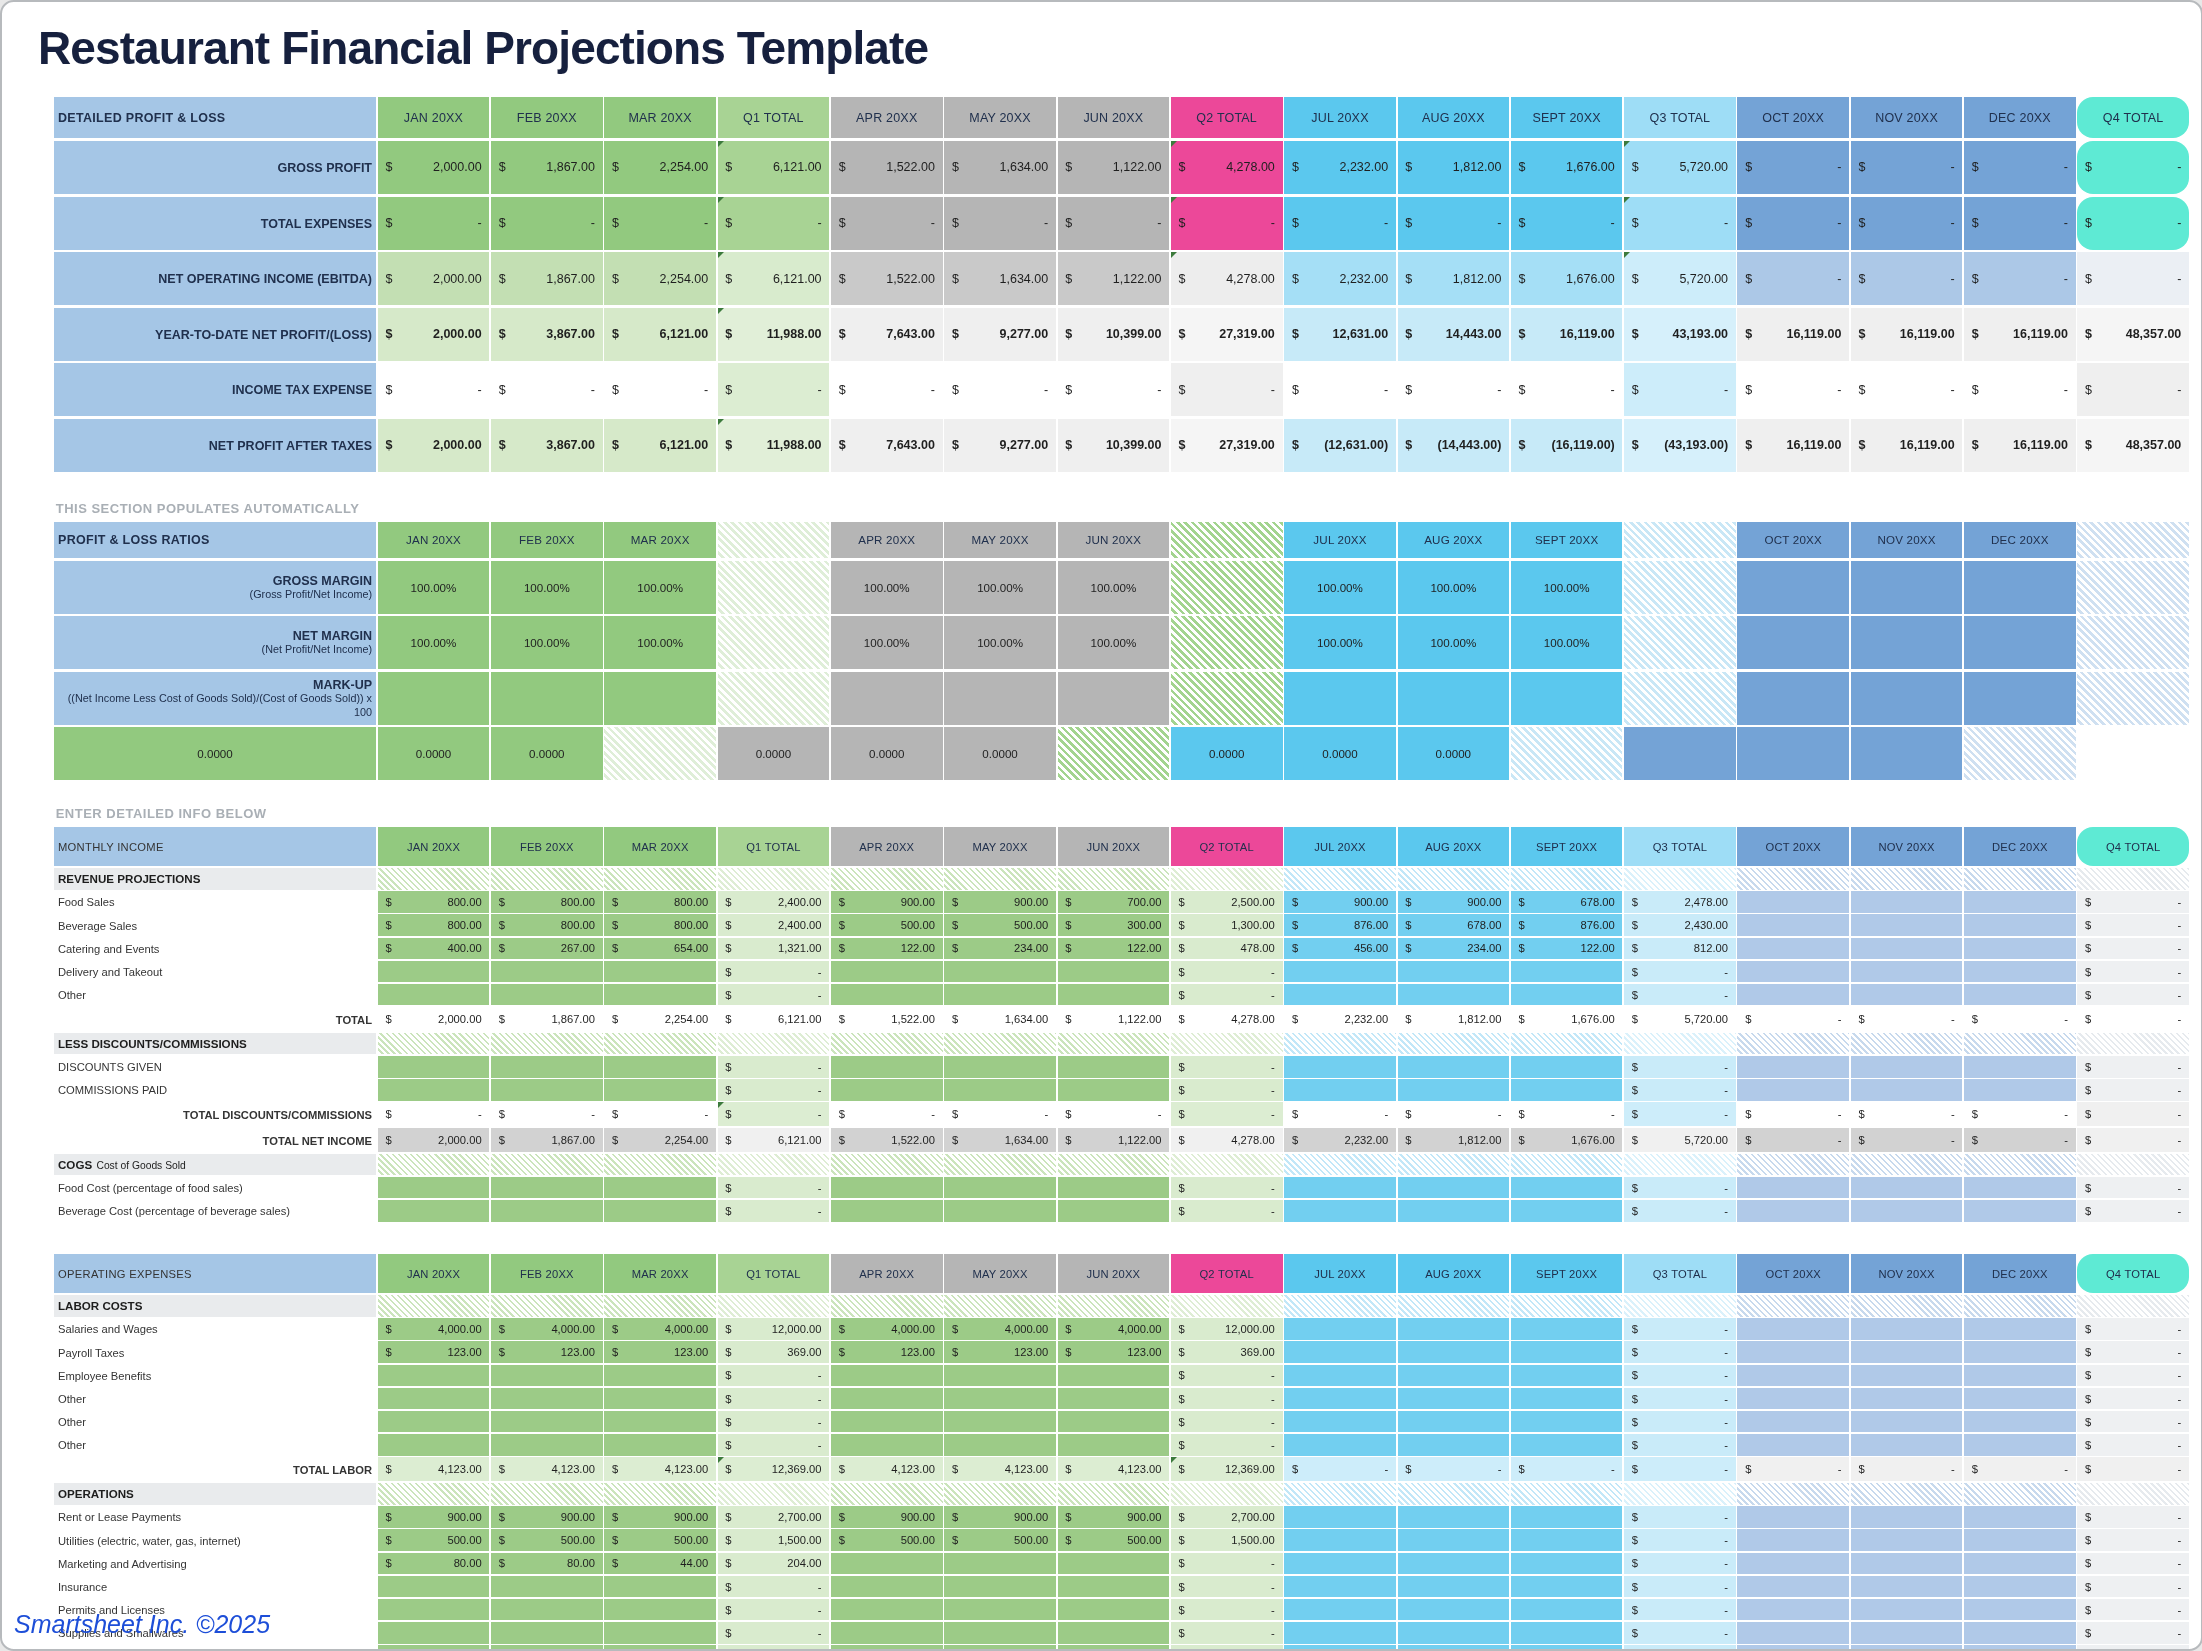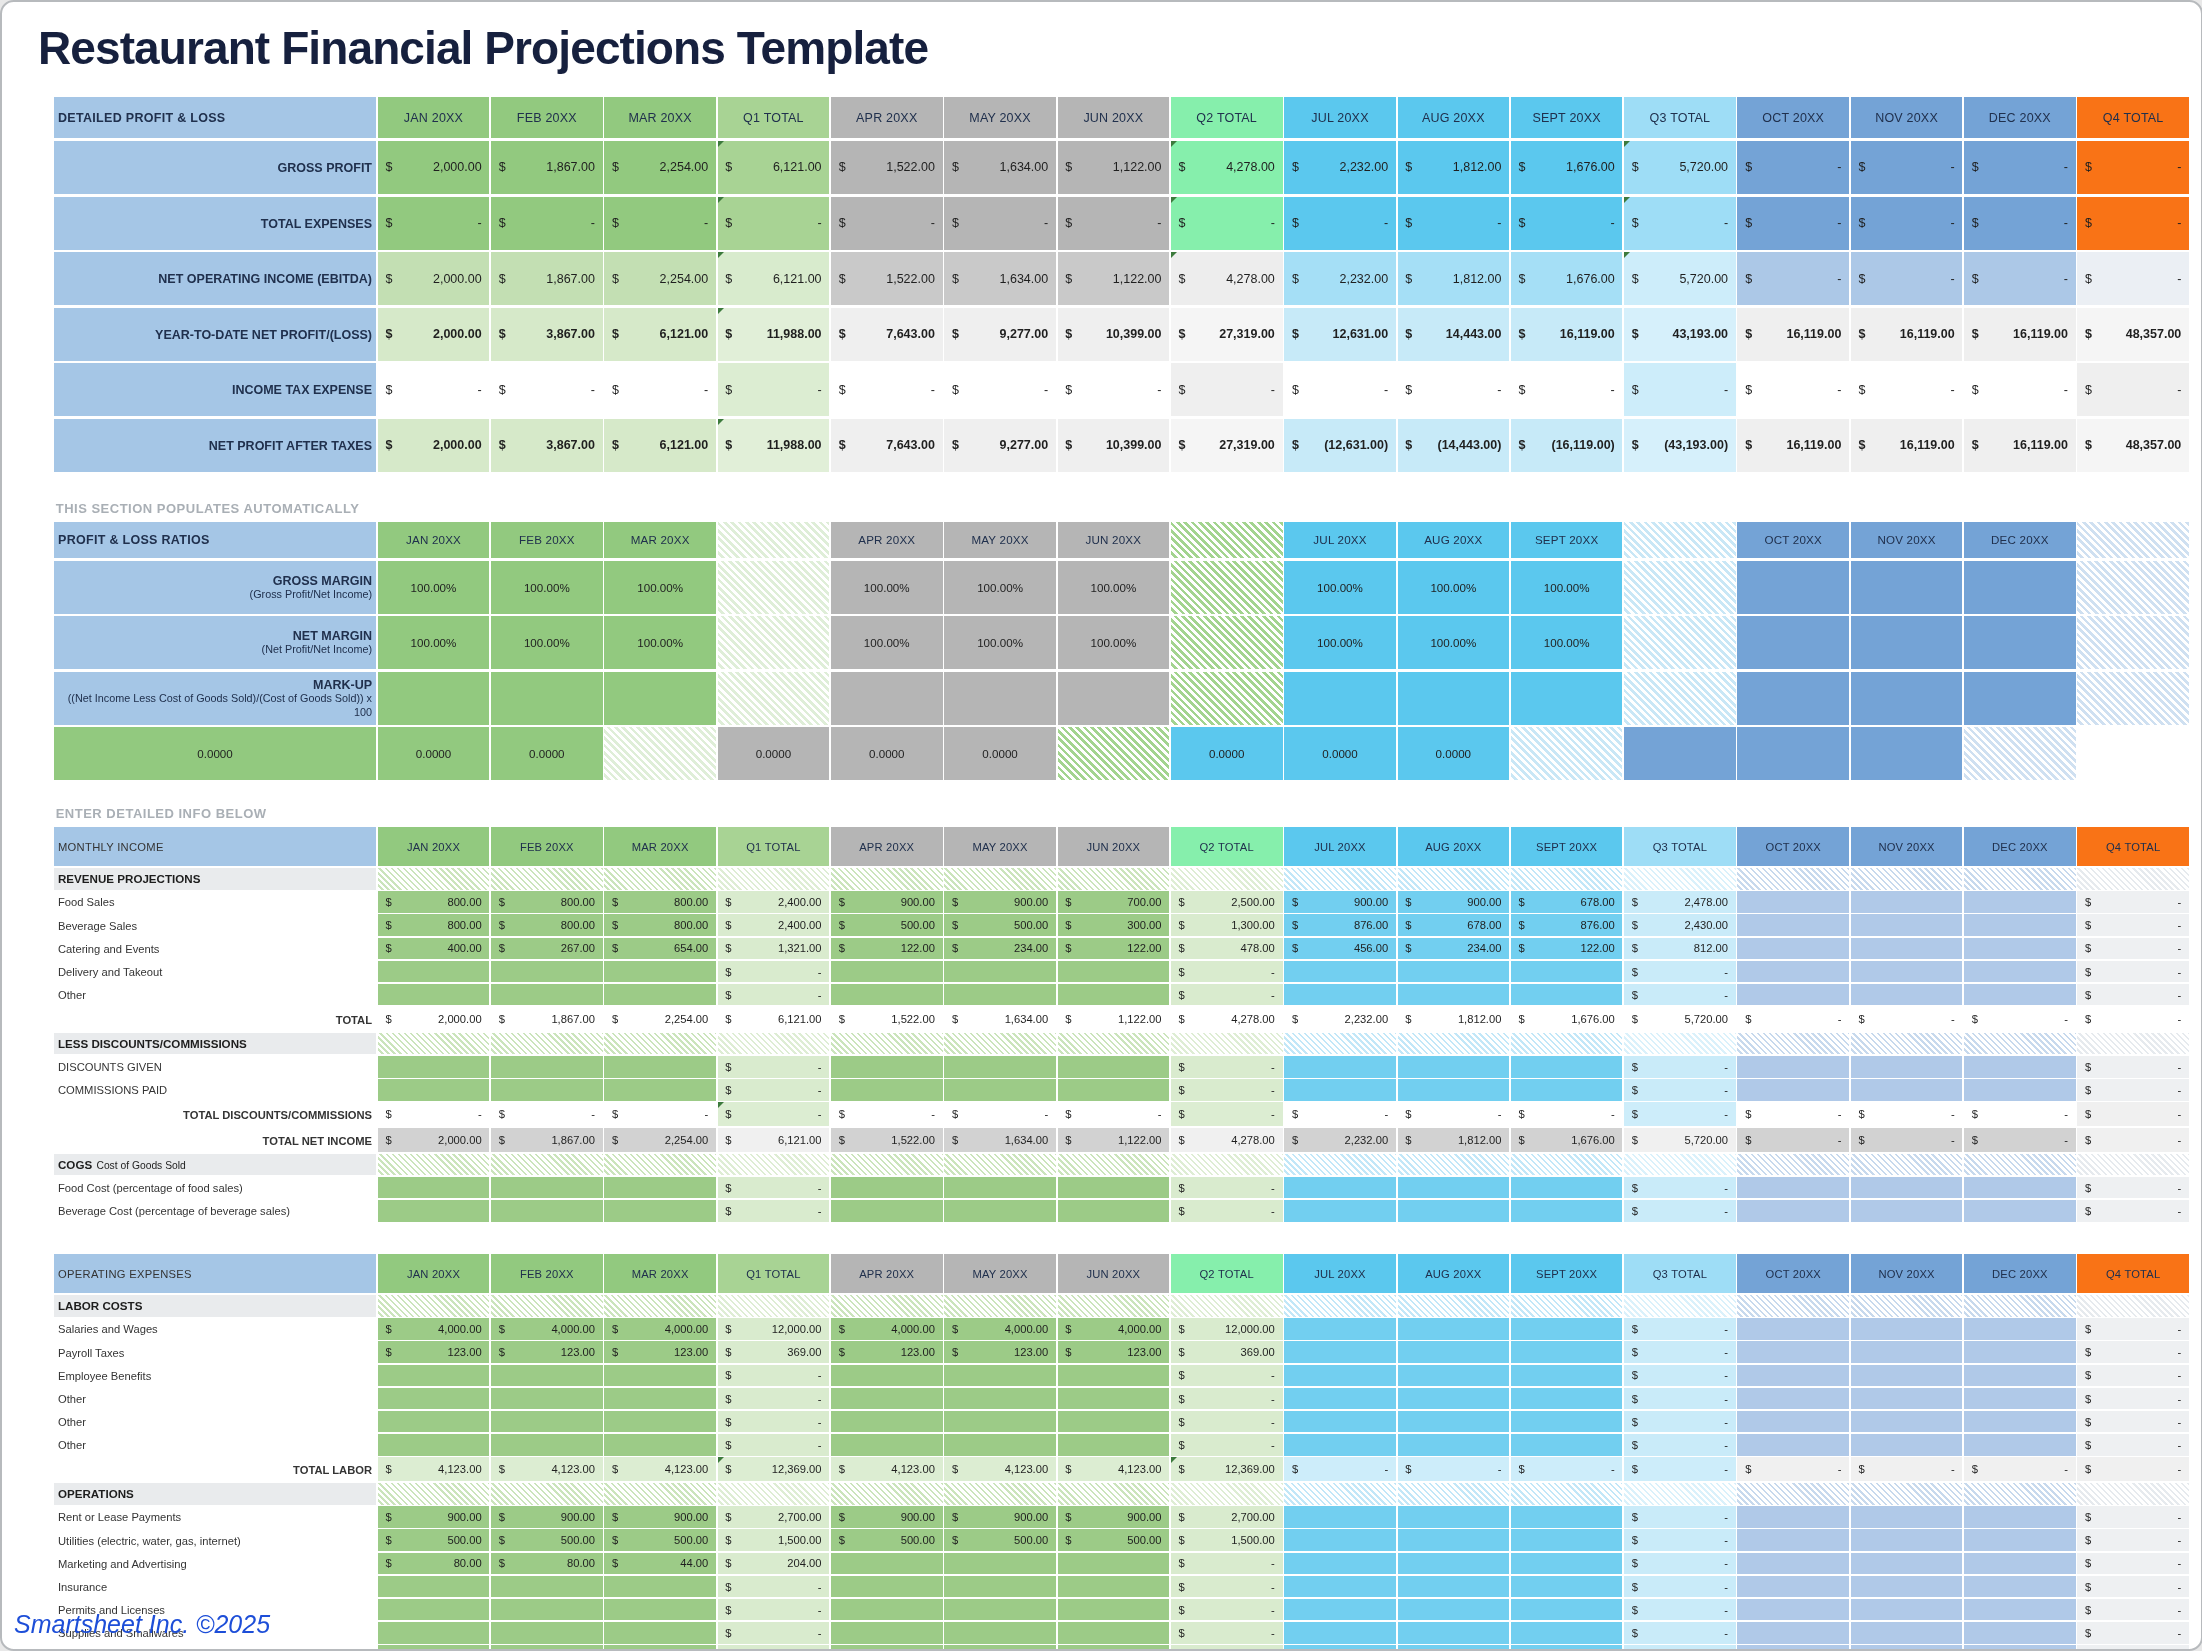--- a/index.html
+++ b/index.html
@@ -53,27 +53,27 @@
   .t-entry .lbl .main{font-size:11.2px;font-weight:400;color:#343434;}
   .t-entry .k-section .lbl .main{font-weight:700;color:#1d1d1d;font-size:11.6px;}
   .t-entry .lbl .l2{font-size:10.3px;font-weight:400;color:#1d1d1d;margin-left:4.3px;}
   .t-entry .k-total_white .lbl .main,.t-entry .k-total_tint .lbl .main,
   .t-entry .k-total_gray .lbl .main,.t-entry .k-total_light .lbl .main{font-weight:700;}
 
   
   .x-g-s{background:#92c97f;}  .x-g-sq{background:#a8d394;}
   .x-g-m{background:#c3dfb3;}  .x-g-mq{background:#d8ebcd;}
   .x-g-l{background:#d6e9c9;}  .x-g-lq{background:#e1efd8;}
-  .x-y-s{background:#b5b5b5;}  .x-y-sq{background:#86efac;}
+  .x-y-s{background:#b5b5b5;}  .x-y-sq{background:#ec4899;}
   .x-y-m{background:#c9c9c9;}  .x-y-mq{background:#ededed;}
   .x-y-l{background:#efefef;}  .x-y-lq{background:#f5f5f5;}
   .x-c-s{background:#5bc8ee;}  .x-c-sq{background:#9eddf6;}
   .x-c-m{background:#a5dff6;}  .x-c-mq{background:#cdedfa;}
   .x-c-l{background:#c7eaf8;}  .x-c-lq{background:#d6f0fb;}
-  .x-b-s{background:#74a3d6;}  .x-b-sq{background:#f97316;}
+  .x-b-s{background:#74a3d6;}  .x-b-sq{background:#5eead4;border-radius:16px;}
   .x-b-m{background:#acc8e7;}  .x-b-mq{background:#ebeff4;}
   .x-w{background:#ffffff;}    .x-gy{background:#d2d2d2;}
   .x-e-g{background:#9ccb87;}  .x-e-gq{background:#d9ebce;}
   .x-e-c{background:#72cff0;}  .x-e-cq{background:#c9ebf9;}
   .x-e-b{background:#b0c9e8;}  .x-e-bq{background:#eef0f2;}
   .x-t-g{background:#dcedd2;}  .x-t-c{background:#cdedfa;}  .x-t-y{background:#f0f0f0;}
   
   .x-h-g{background:repeating-linear-gradient(45deg,#fff 0 2.6px,#cbe4bc 2.6px 4.3px);}
   .x-h-gq{background:repeating-linear-gradient(45deg,#fff 0 2.6px,#deedd4 2.6px 4.3px);}
   .x-h-c{background:repeating-linear-gradient(45deg,#fff 0 2.6px,#c2e7f8 2.6px 4.3px);}

